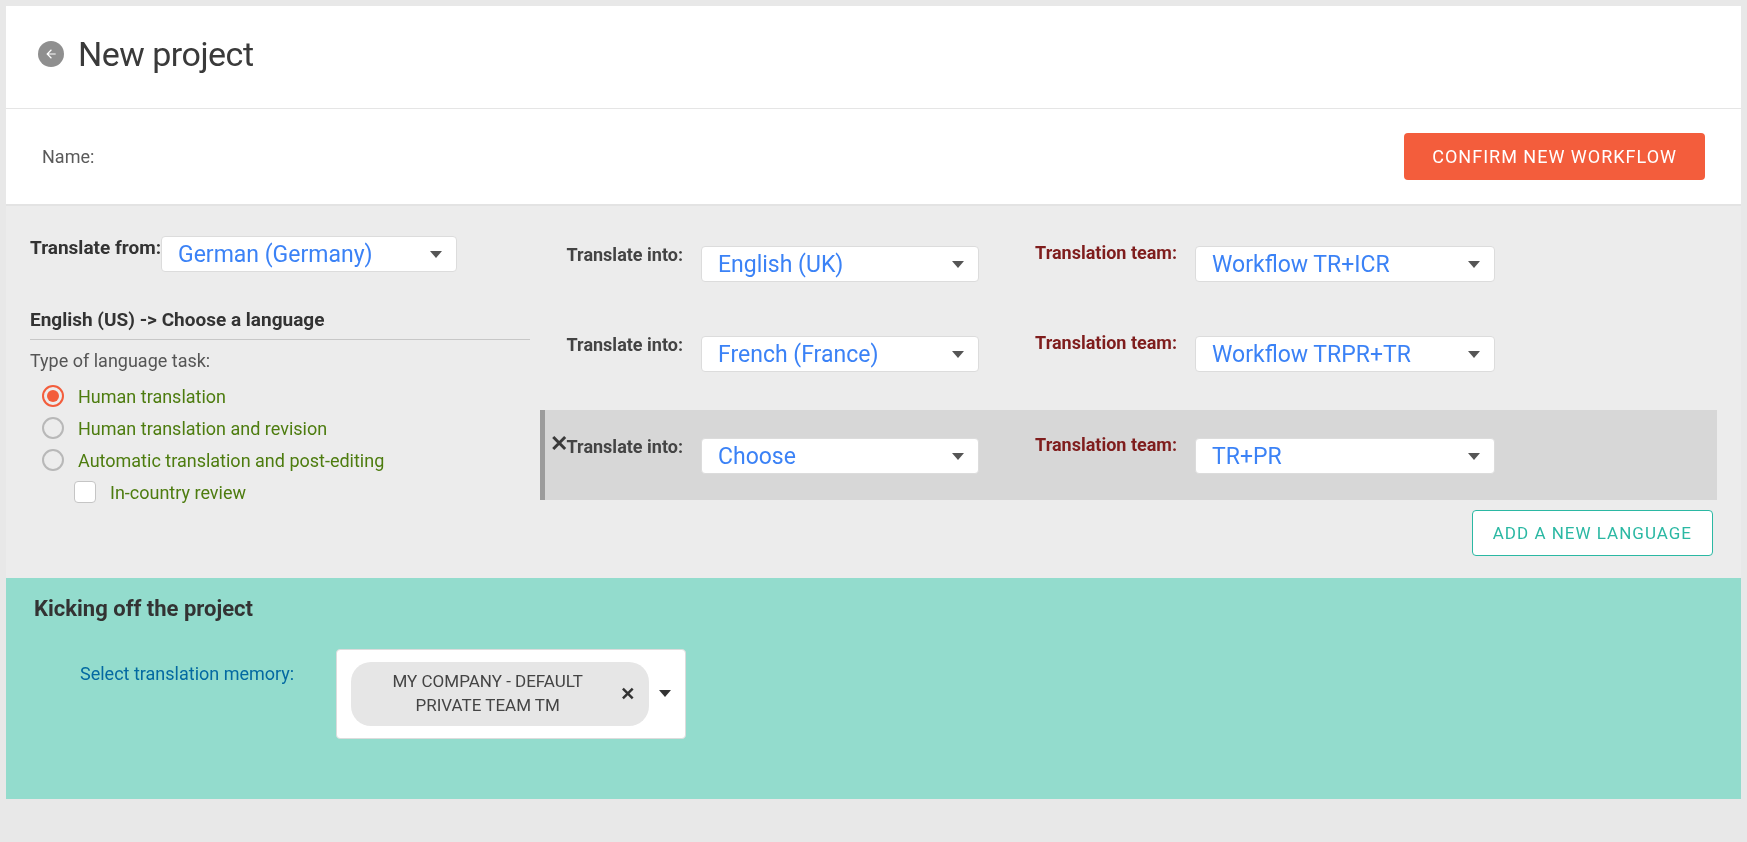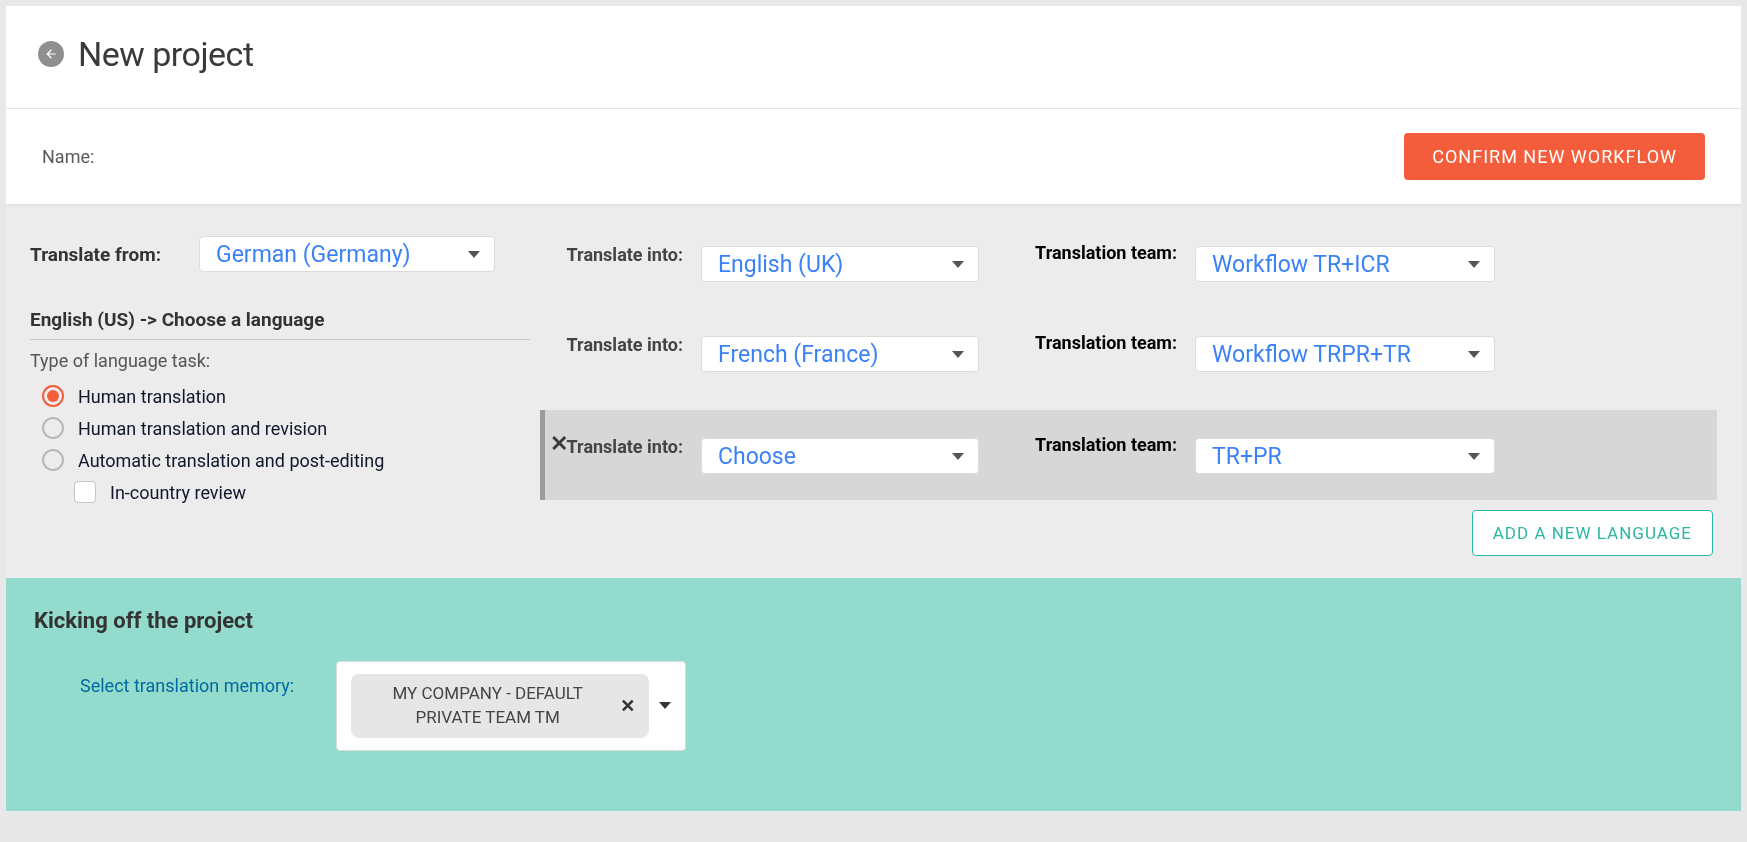--- a/index.html
+++ b/index.html
@@ -84,22 +84,20 @@
   .grid {
     display: grid;
     grid-template-columns: 510px 80px 1fr;
     gap: 0;
   }
 
   
   .left-col { padding-right: 10px; }
   .row-from {
     display: flex;
-    align-items: center;
-    gap: 38px;
     margin-bottom: 36px;
   }
   .label-bold {
     font-weight: 700;
     font-size: 19px;
     color: #333;
   }
   .dropdown {
     background: #fff;
     border: 1px solid #dcdcdc;
@@ -136,21 +134,21 @@
     color: #555;
     margin-bottom: 14px;
   }
   .radio-list { margin-left: 12px; }
   .radio-row, .check-row {
     display: flex;
     align-items: center;
     gap: 14px;
     margin: 10px 0;
     font-size: 18px;
-    color: #0f172a;
+    color: #4d7c0f;
     cursor: pointer;
   }
   .radio-outer {
     width: 22px; height: 22px;
     border-radius: 50%;
     border: 2px solid #b8b8b8;
     display: inline-flex;
     align-items: center;
     justify-content: center;
     flex-shrink: 0;
@@ -202,21 +200,21 @@
     font-size: 18px;
     color: #555;
     font-weight: 700;
     padding-top: 12px;
     line-height: 1.4;
   }
   .lang-row .translate-into-label.bold-light { font-weight: 700; color: #444; }
   .team-label {
     font-size: 18px;
     font-weight: 700;
-    color: #000000;
+    color: #7f1d1d;
     padding-top: 12px;
     text-align: right;
   }
 
   
   .lang-row .dropdown { margin-top: 16px; }
   .rows-shift {
     margin-left: -80px;
     margin-top: -6px;
   }
@@ -235,21 +233,21 @@
     padding: 12px 20px;
     font-size: 17px;
     letter-spacing: 1px;
     cursor: pointer;
     font-family: inherit;
   }
 
   
   .kickoff {
     background: #93dccd;
-    padding: 30px 28px 60px 28px;
+    padding: 18px 28px 60px 28px;
   }
   .kickoff h2 {
     font-weight: 700;
     font-size: 22px;
     color: #333;
     margin-bottom: 28px;
   }
   .tm-row {
     display: flex;
     align-items: flex-start;
@@ -268,21 +266,21 @@
     border-radius: 4px;
     padding: 12px 14px;
     display: flex;
     align-items: center;
     gap: 10px;
     width: 350px;
     cursor: pointer;
   }
   .tm-chip {
     background: #e6e6e6;
-    border-radius: 8px;
+    border-radius: 20px;
     padding: 8px 14px;
     display: flex;
     align-items: center;
     gap: 10px;
     flex: 1;
   }
   .tm-chip-text {
     text-align: center;
     font-size: 17px;
     color: #444;

